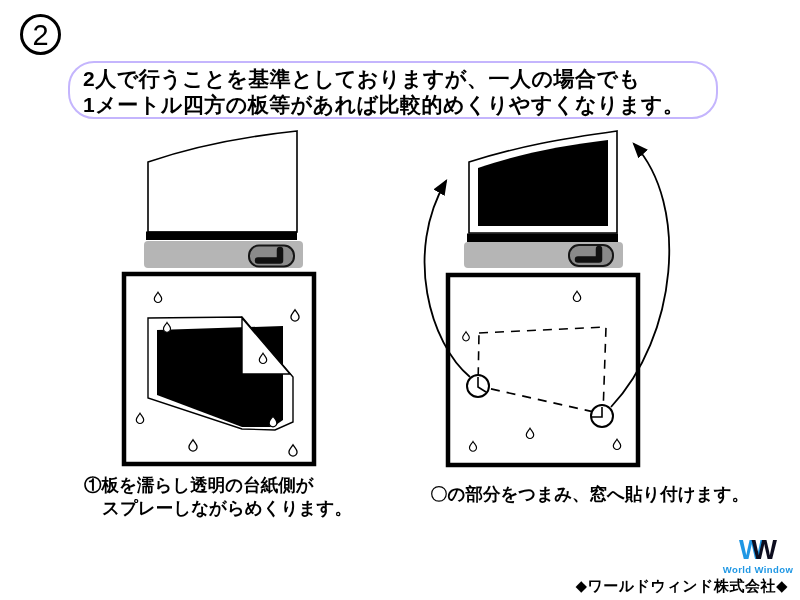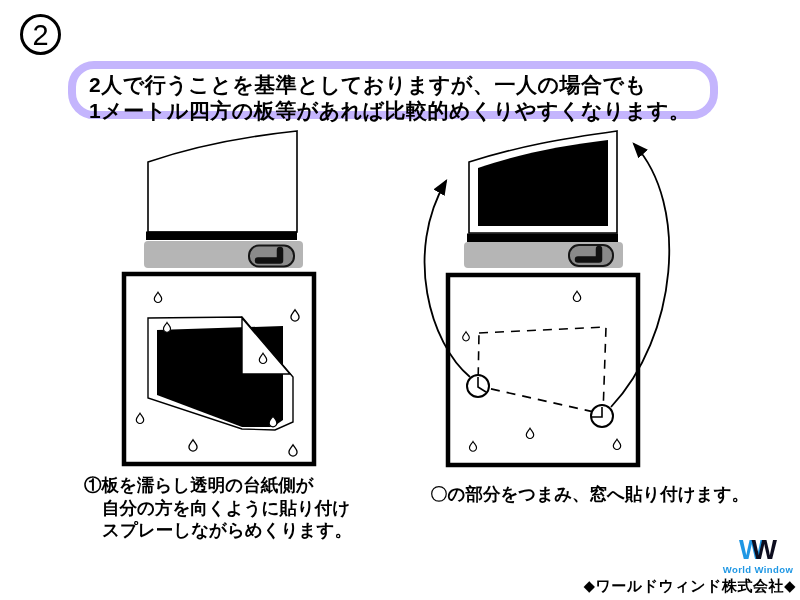--- a/index.html
+++ b/index.html
@@ -9,41 +9,41 @@
     font-family:"Liberation Sans","DejaVu Sans",sans-serif; color:#000;
     overflow:hidden;
   }
   .step-badge {
     position:absolute; left:20px; top:14px; width:41px; height:41px;
     border:3px solid #000; border-radius:50%;
     font-size:29px; font-weight:500; line-height:36px; text-align:center;
   }
   .note-box {
     position:absolute; left:68px; top:61px; width:650px; height:58px;
-    border:8px solid #c4b5fd; border-radius:26px;
+    border:2px solid #c4b5fd; border-radius:26px;
     padding:3px 0 0 13px;
     font-size:21px; font-weight:600; line-height:26px; letter-spacing:0.5px;
     white-space:nowrap;
   }
   .illu { position:absolute; left:0; top:0; width:800px; height:600px; }
   .caption {
     position:absolute; font-size:17.5px; font-weight:600; line-height:22.5px;
     white-space:nowrap;
   }
   .caption-left  { left:84px;  top:474px;font-family:Liberation Serif, serif; }
   .caption-right { left:412px; top:483px; }
   .caption .indent { padding-left:18px; }
   .logo-block {
     position:absolute; right:6px; top:535px; width:72px; text-align:center;
   }
   .logo-ww { font-size:27px; font-weight:800; line-height:31px; letter-spacing:0; }
   .logo-ww .w2 { margin-left:-13px; }
   .logo-sub { font-size:9.5px; font-weight:700; letter-spacing:0.4px; margin-top:-2px; white-space:nowrap;text-align:center; }
   .company-line {
-    position:absolute; right:4px; top:577px;
+    position:absolute; right:12px; top:577px;
     font-size:15px; font-weight:600; letter-spacing:0.5px; white-space:nowrap;
   }
 </style>
 </head>
 <body>
 
 <div class="canvas">
 
   <div class="step-badge">2</div>
 
@@ -117,21 +117,20 @@
         <path d="M602 407 L602 417 L592 417" fill="none" stroke="#000" stroke-width="1.6"></path>
       </g>
     </g>
 
     <path d="M470 377 C430 344 404 252 446 181" fill="none" stroke="#000" stroke-width="1.8" marker-end="url(#ah)"></path>
     <path d="M611 407 C677 337 690 205 634 144" fill="none" stroke="#000" stroke-width="1.8" marker-end="url(#ah)"></path>
   </svg>
 
   <div class="caption caption-left">
     <div>①板を濡らし透明の台紙側が</div>
-    <div class="indent">自分の方を向くように貼り付け</div>
     <div class="indent">スプレーしながらめくります。</div>
   </div>
 
   <div class="caption caption-right">
     <div class="indent">〇の部分をつまみ、窓へ貼り付けます。</div>
   </div>
 
   <div class="logo-block">
     <div class="logo-ww">
       <span class="w1" style="color: rgb(31, 151, 228);">W</span><span class="w2" style="color: rgb(13, 13, 31);">W</span>

